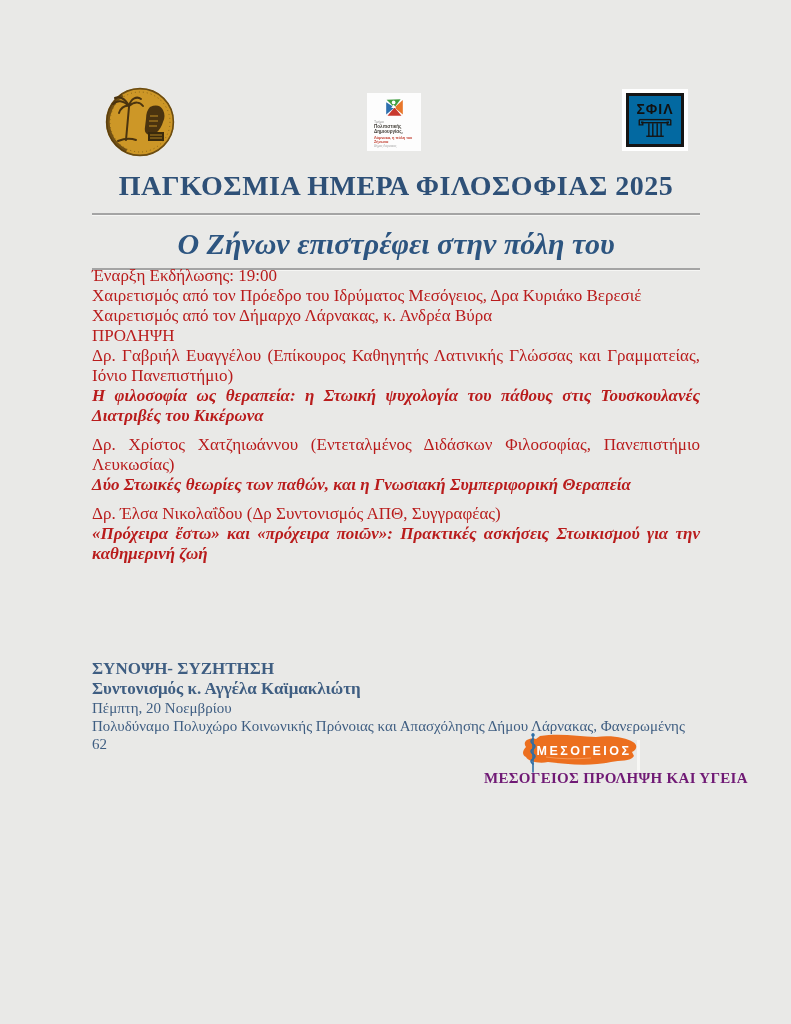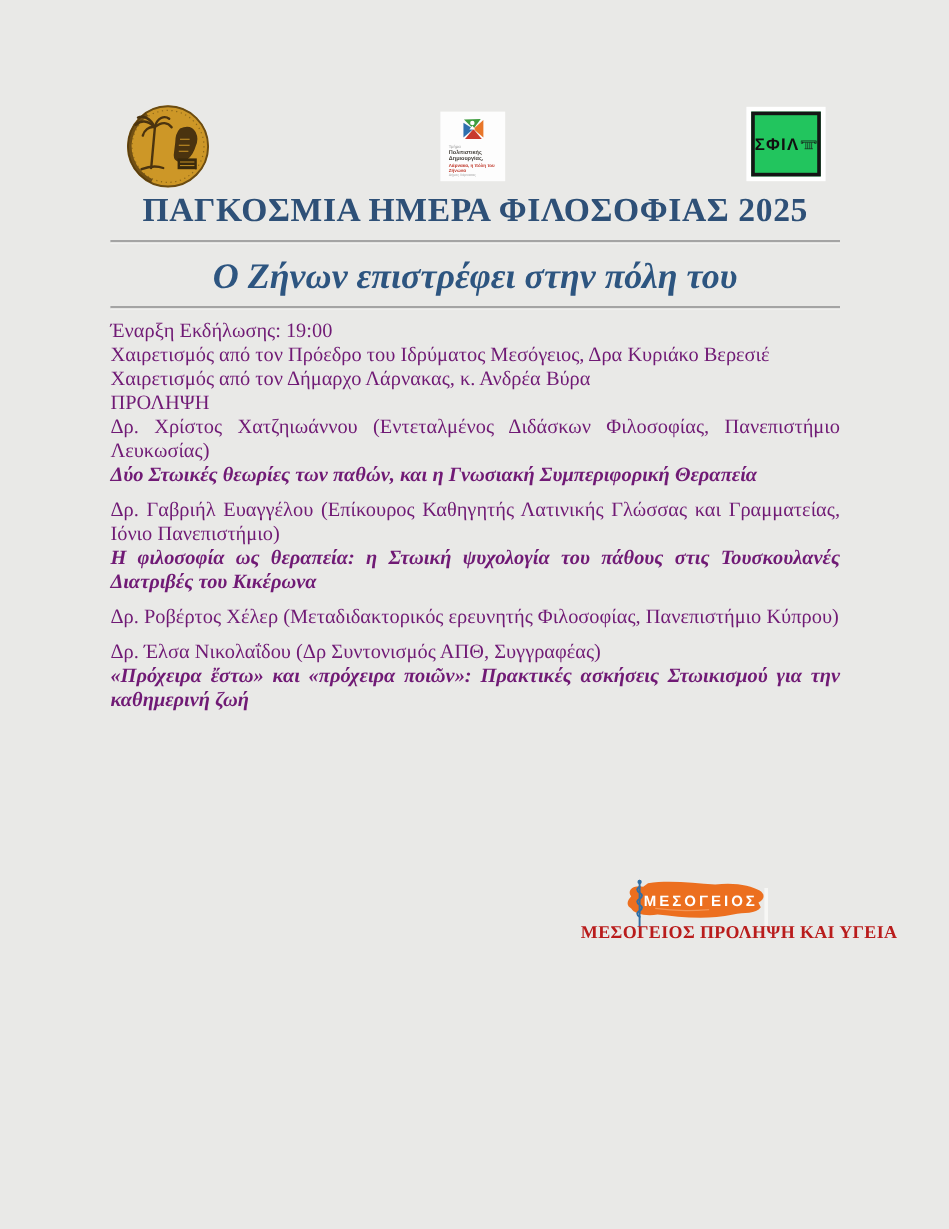--- a/index.html
+++ b/index.html
@@ -20,54 +20,54 @@
     font-family:"Liberation Sans",sans-serif;line-height:1.15;}
   .muni-top{font-size:3.5px;color:#9a9a9a;}
   .muni-name{font-size:4.6px;color:#44403a;font-weight:bold;}
   .muni-red{font-size:3.8px;color:#c0392b;font-weight:bold;margin-top:1px;}
   .muni-bottom{font-size:3px;color:#a9a9a9;margin-top:1px;}
   .sfil{
     position:absolute;left:622px;top:89px;width:66px;height:62px;background:#fff;
     display:flex;align-items:center;justify-content:center;
   }
   .sfil-inner{
-    width:52px;height:48px;border:3px solid #151515;background:#22c55e;
-    display:flex;flex-direction:row;align-items:center;justify-content:center;gap:1px;
+    width:52px;height:48px;border:3px solid #151515;background:#0369a1;
+    display:flex;flex-direction:column;align-items:center;justify-content:center;gap:1px;
   }
   .sfil-word{font-family:"Liberation Sans",sans-serif;font-weight:bold;
     font-size:14px;letter-spacing:1px;color:#111;line-height:1;}
   
   .title-wrap{position:absolute;left:92px;top:159px;width:608px;text-align:center;}
-  .title{margin:0;font-size:28px;font-weight:bold;color:#2e5077;
+  .title{margin:10px;font-size:28px;font-weight:bold;color:#2e5077;
     letter-spacing:.5px;line-height:1.2;}
   .rule{margin-top:7px;height:0;border-top:2px solid #a4a4a4;border-bottom:1px solid #f6f6f4;}
   .subtitle{margin:11px 0 0 0;font-size:30px;font-weight:bold;font-style:italic;
     color:#2d5580;line-height:1.15;}
   
   .column{position:absolute;left:92px;top:266px;width:608px;
-    color:#701a75;font-size:17px;line-height:20px;}
+    color:#b91c1c;font-size:17px;line-height:20px;}
   .column p{margin:0;}
   .opening{margin-bottom:12px;}
   .heading{margin-top:2px;margin-bottom:2px;}
   .talk{margin-bottom:9px;}
   .speaker{text-align:justify;}
   .talk-title{text-align:justify;font-weight:bold;font-style:italic;margin-top:2px;}
   
   .bottom-block{position:absolute;left:92px;top:659px;width:608px;
     color:#3f5e82;font-size:17px;line-height:20px;}
   .bottom-block p{margin:0;}
   .closing-heading{font-weight:bold;}
   .moderator{font-weight:bold;margin-top:4px;}
   .small-line{font-size:15px;line-height:18px;margin-top:4px;}
   
   .mesogeios{position:absolute;left:516px;top:731px;width:128px;height:44px;}
   .white-strip{position:absolute;left:637px;top:740px;width:3px;height:32px;background:#f7f7f5;}
   .mesogeios-caption{
     position:absolute;left:484px;top:770px;white-space:nowrap;
-    font-weight:bold;font-size:15px;letter-spacing:.3px;color:#b91c1c;
+    font-weight:bold;font-size:15px;letter-spacing:.3px;color:#701a75;
   }
 </style>
 </head>
 <body>
 
 <div class="page">
 
   <svg class="coin" viewBox="0 0 72 72">
     <circle cx="36" cy="36" r="34" fill="#cd9727"></circle>
     <circle cx="36" cy="36" r="33.4" fill="none" stroke="#6b4c12" stroke-width="1.6"></circle>
@@ -136,36 +136,41 @@
 
   <main class="column">
     <p class="opening">Έναρξη Εκδήλωσης: 19:00</p>
     <div class="greetings">
       <p>Χαιρετισμός από τον Πρόεδρο του Ιδρύματος Μεσόγειος, Δρα Κυριάκο Βερεσιέ</p>
       <p>Χαιρετισμός από τον Δήμαρχο Λάρνακας, κ. Ανδρέα Βύρα</p>
     </div>
     <p class="heading">ΠΡΟΛΗΨΗ</p>
 
     <div class="talk">
+      <p class="speaker">Δρ. Γαβριήλ Ευαγγέλου (Επίκουρος Καθηγητής Λατινικής Γλώσσας και Γραμματείας, Ιόνιο Πανεπιστήμιο)</p>
+      <p class="talk-title">Η φιλοσοφία ως θεραπεία: η Στωική ψυχολογία του πάθους στις Τουσκουλανές Διατριβές του Κικέρωνα</p>
+    </div>
+    <div class="talk">
       <p class="speaker">Δρ. Χρίστος Χατζηιωάννου (Εντεταλμένος Διδάσκων Φιλοσοφίας, Πανεπιστήμιο Λευκωσίας)</p>
       <p class="talk-title">Δύο Στωικές θεωρίες των παθών, και η Γνωσιακή Συμπεριφορική Θεραπεία</p>
     </div>
     <div class="talk">
-      <p class="speaker">Δρ. Γαβριήλ Ευαγγέλου (Επίκουρος Καθηγητής Λατινικής Γλώσσας και Γραμματείας, Ιόνιο Πανεπιστήμιο)</p>
-      <p class="talk-title">Η φιλοσοφία ως θεραπεία: η Στωική ψυχολογία του πάθους στις Τουσκουλανές Διατριβές του Κικέρωνα</p>
-    </div>
-    <div class="talk">
-      <p class="speaker">Δρ. Ροβέρτος Χέλερ (Μεταδιδακτορικός ερευνητής Φιλοσοφίας, Πανεπιστήμιο Κύπρου)</p>
     </div>
     <div class="talk">
       <p class="speaker">Δρ. Έλσα Νικολαΐδου (Δρ Συντονισμός ΑΠΘ, Συγγραφέας)</p>
       <p class="talk-title">«Πρόχειρα ἔστω» και «πρόχειρα ποιῶν»:  Πρακτικές ασκήσεις Στωικισμού για την καθημερινή ζωή</p>
     </div>
   </main>
 
+  <div class="bottom-block">
+    <p class="closing-heading">ΣΥΝΟΨΗ- ΣΥΖΗΤΗΣΗ</p>
+    <p class="moderator">Συντονισμός κ. Αγγέλα Καϊμακλιώτη</p>
+    <p class="small-line">Πέμπτη, 20 Νοεμβρίου</p>
+    <p class="small-line">Πολυδύναμο Πολυχώρο Κοινωνικής Πρόνοιας και Απασχόλησης Δήμου Λάρνακας, Φανερωμένης 62</p>
+  </div>
 
   <svg class="mesogeios" viewBox="0 0 128 44">
     <path d="M10,16 C6,11 12,6 20,8 L24,5 C42,2 62,5 80,6 C97,4 110,7 117,11 C122,14 121,19 116,21 L118,25 C114,31 104,29 95,31 C72,36 50,33 32,31 C22,33 12,30 10,26 C6,24 6,20 10,16 Z" fill="#ec6f1f"></path>
     <path d="M30,26 q20,3 45,1" stroke="#f8a66d" stroke-width="1" fill="none" opacity="0.7"></path>
     <g stroke="#2f6ea5" fill="none" stroke-width="1.6" stroke-linecap="round">
       <path d="M17,3 v38"></path>
       <path d="M17,8 q-4,2 0,5 q4,2 0,5 q-4,2 0,5 q4,2 0,5 q-4,2 0,5"></path>
       <circle cx="17" cy="4" r="1.8" fill="#2f6ea5" stroke="none"></circle>
     </g>
     <text x="68" y="24" text-anchor="middle" fill="#ffffff" font-family="Liberation Sans, sans-serif" font-weight="bold" font-size="12.5" letter-spacing="2.5">ΜΕΣΟΓΕΙΟΣ</text>

